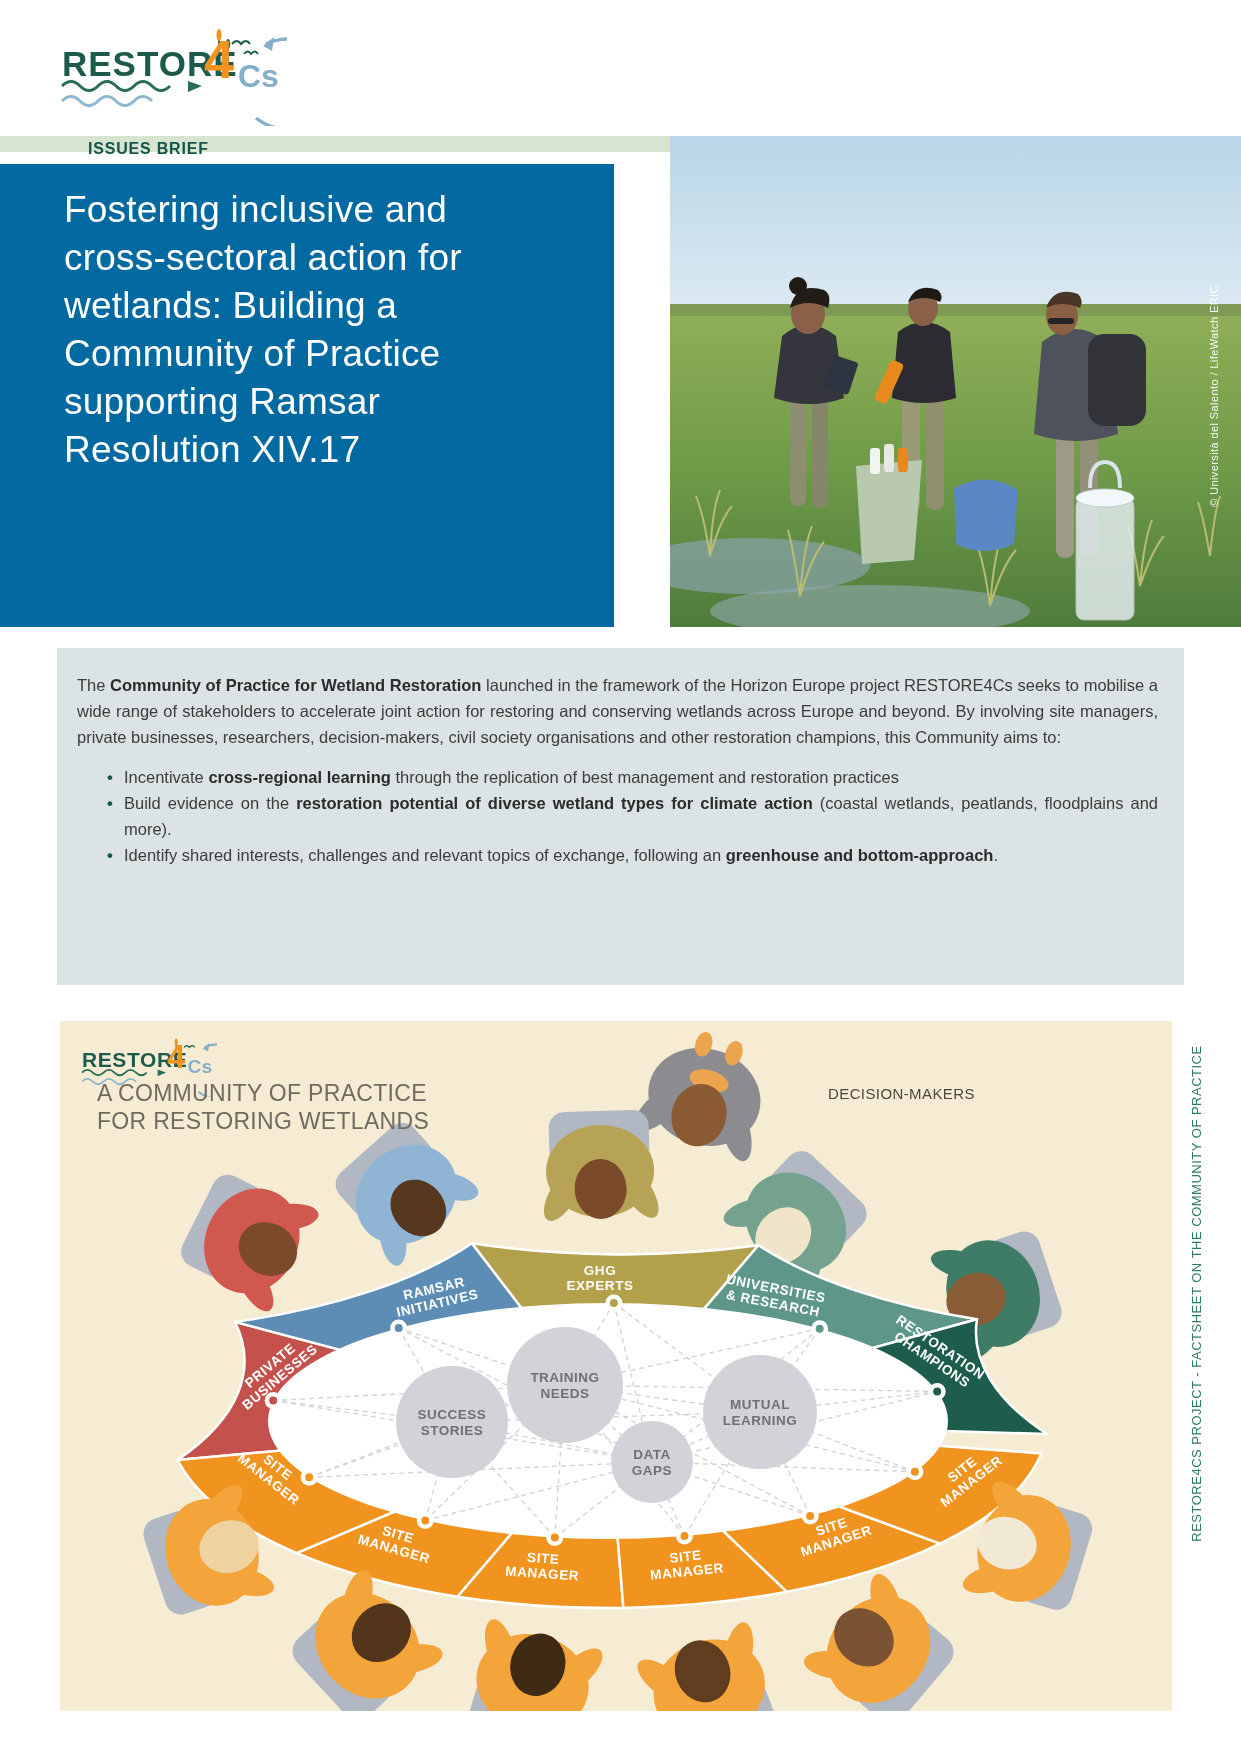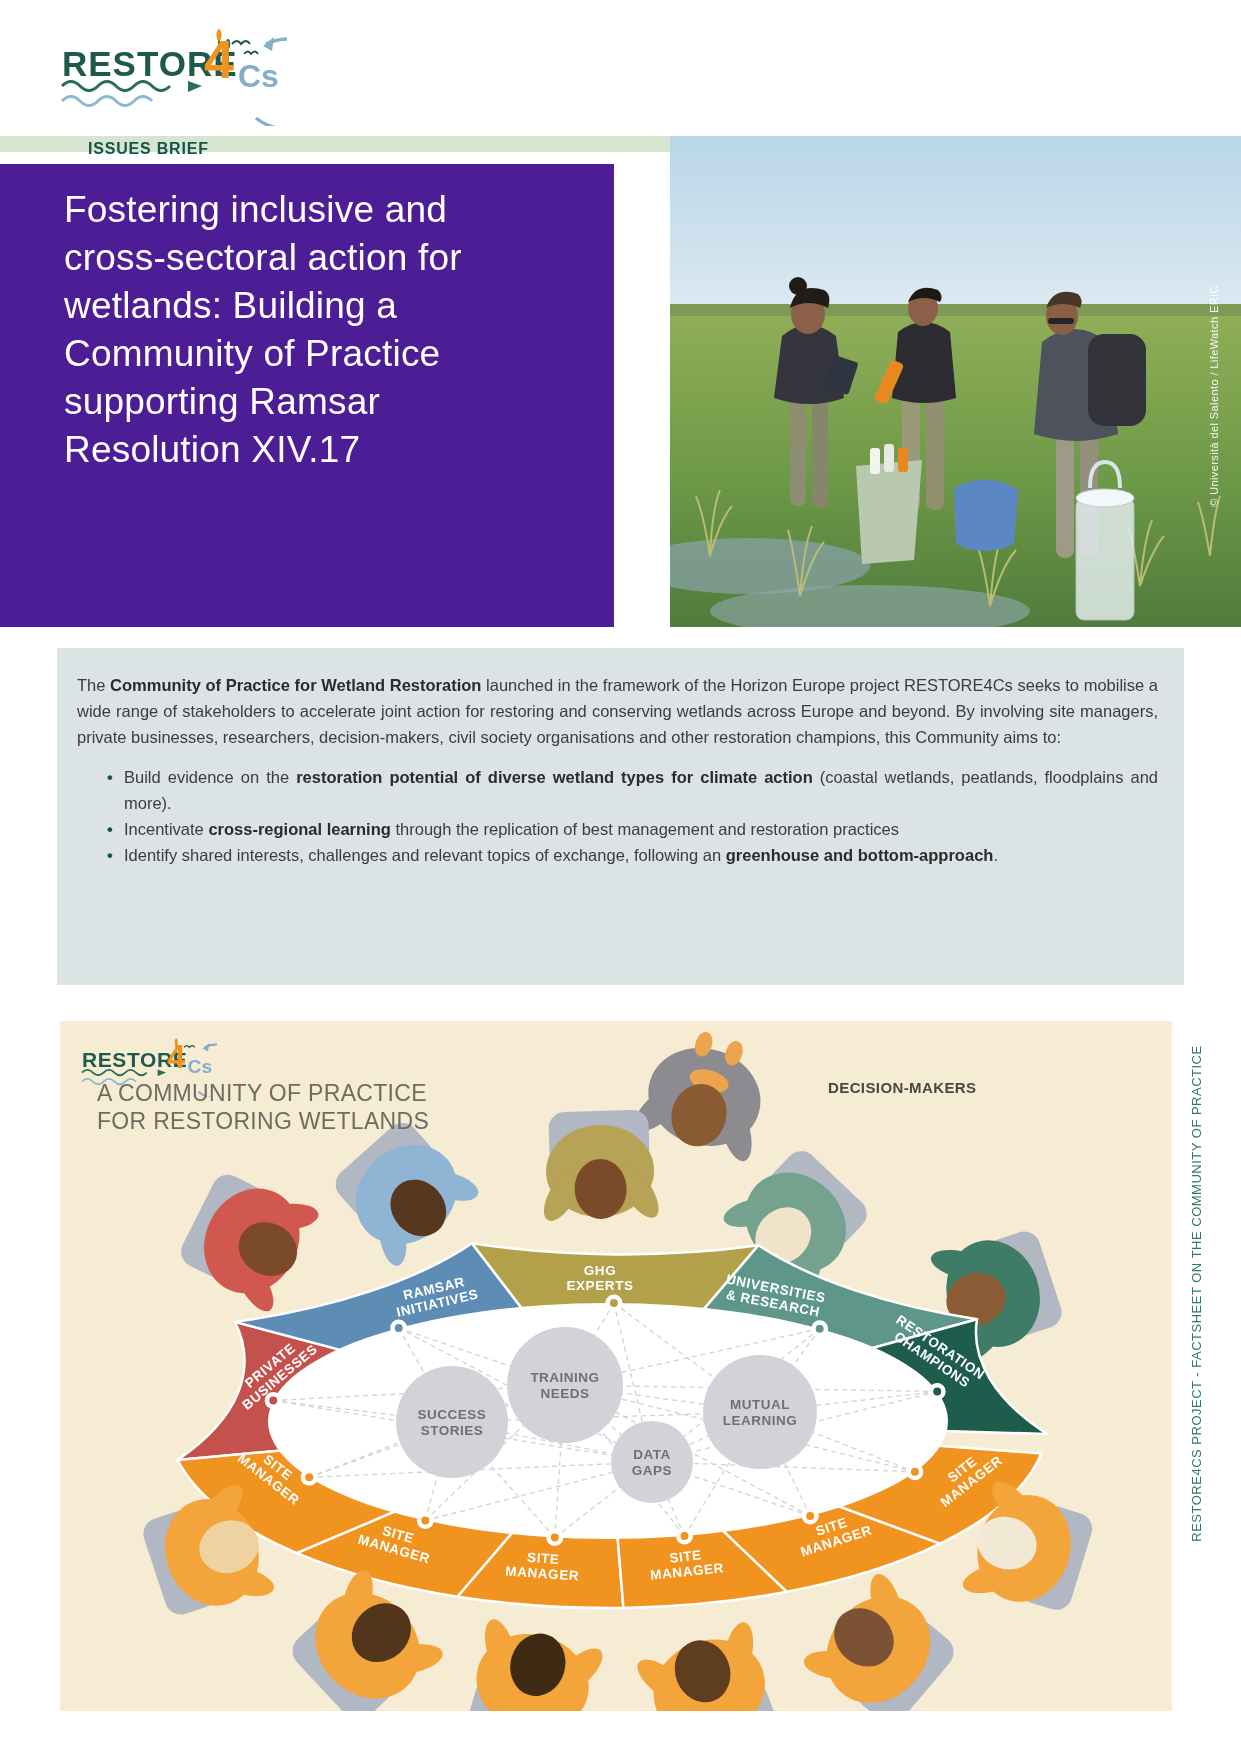--- a/index.html
+++ b/index.html
@@ -13,21 +13,21 @@
   .logo svg{position:absolute;left:0;top:0;}
   .logo-restore{position:absolute;left:10px;top:24px;font-size:35px;font-weight:bold;color:#1d5a4b;letter-spacing:1px;}
   .logo-four{position:absolute;left:152px;top:8px;font-size:54px;font-weight:bold;color:#f0931f;}
   .logo-cs{position:absolute;left:186px;top:38px;font-size:32px;font-weight:bold;color:#85aec9;}
 
   
   .kicker-band{position:absolute;left:0;top:136px;width:670px;height:16px;background:#d7e5d0;}
   .kicker{position:absolute;left:88px;top:4px;font-size:16px;font-weight:bold;color:#14544a;letter-spacing:.8px;}
 
   
-  .title-block{position:absolute;left:0;top:164px;width:614px;height:463px;background:#4c1d95;}
+  .title-block{position:absolute;left:0;top:164px;width:614px;height:463px;background:#0369a1;}
   .title-text{position:absolute;left:64px;top:22px;font-size:37px;line-height:48px;font-weight:400;
               color:#ffffff;white-space:pre-line;letter-spacing:.2px;}
 
   
   .photo{position:absolute;left:670px;top:136px;width:571px;height:491px;overflow:hidden;background:#9db8a0;}
   .photo-credit{position:absolute;left:1064px;top:390px;width:300px;text-align:center;
                 transform:rotate(-90deg);font-size:11px;color:rgba(255,255,255,.93);letter-spacing:.4px;}
 
   
   .intro-box{position:absolute;left:57px;top:648px;width:1127px;height:337px;background:#dce3e5;
@@ -37,21 +37,21 @@
   .intro-box b{color:#2b2b2b;}
   .intro-box ul{list-style:none;margin:14px 0 0 0;padding:0 0 0 30px;}
   .intro-box li{position:relative;padding-left:17px;margin:0;}
   .intro-box li::before{content:"\2022";position:absolute;left:0;top:0;color:#14544a;font-weight:bold;}
   .intro-p2{margin-top:18px !important;}
 
   
   .infographic{position:absolute;left:60px;top:1021px;width:1112px;height:690px;background:#f6ecd4;}
   .ig-heading{position:absolute;left:37px;top:58px;font-size:23px;font-weight:normal;color:#6f6b60;
               line-height:28px;white-space:pre-line;letter-spacing:.3px;}
-  .dm-label{position:absolute;left:768px;top:58px;font-size:15px;font-weight:bold;color:#4b473f;letter-spacing:.4px;}
+  .dm-label{position:absolute;left:768px;top:64px;font-size:15px;font-weight:normal;color:#4b473f;letter-spacing:.4px;}
   .ig-svg{position:absolute;left:0;top:0;}
   .ig-svg text{font-family:"Liberation Sans",sans-serif;}
 
   
   .side-caption{position:absolute;left:896px;top:1286px;width:600px;text-align:center;
                 transform:rotate(-90deg);font-size:13px;color:#2d7a68;letter-spacing:.5px;}
 </style>
 </head>
 <body>
 
@@ -154,22 +154,22 @@
         <ellipse cx="435" cy="362" rx="29" ry="9" fill="#f2f7f9" stroke="#c2ced4"></ellipse>
         <path d="M420 352 q0 -26 15 -26 q15 0 15 26" stroke="#d8e4ea" stroke-width="4" fill="none"></path>
       </g>
     </svg>
   </div>
   <div class="photo-credit">© Università del Salento / LifeWatch ERIC</div>
 
   <div class="intro-box">
     <p>The <b>Community of Practice for Wetland Restoration</b> launched in the framework of the Horizon Europe project RESTORE4Cs seeks to mobilise a wide range of stakeholders to accelerate joint action for restoring and conserving wetlands across Europe and beyond. By involving site managers, private businesses, researchers, decision-makers, civil society organisations and other restoration champions, this Community aims to:</p>
     <ul>
+      <li>Incentivate <b>cross-regional learning</b> through the replication of best management and restoration practices</li>
       <li>Build evidence on the <b>restoration potential of diverse wetland types for climate action</b> (coastal wetlands, peatlands, floodplains and more).</li>
-      <li>Incentivate <b>cross-regional learning</b> through the replication of best management and restoration practices</li>
       <li>Identify shared interests, challenges and relevant topics of exchange, following an <b>greenhouse and bottom-approach</b>.</li>
     </ul>
   </div>
 
   <div class="infographic">
     <svg class="ig-svg" id="ig-svg" width="1112" height="690" viewBox="0 0 1112 690">
         <g transform="translate(645,74) rotate(196.6) scale(1.05)">
           <ellipse cx="0" cy="-2" rx="54" ry="46" fill="#8c8c90"></ellipse>
           <ellipse cx="-38" cy="-24" rx="13" ry="30" fill="#8c8c90" transform="rotate(-32 -38 -24)"></ellipse>
           <ellipse cx="38" cy="-24" rx="13" ry="30" fill="#8c8c90" transform="rotate(32 38 -24)"></ellipse>

